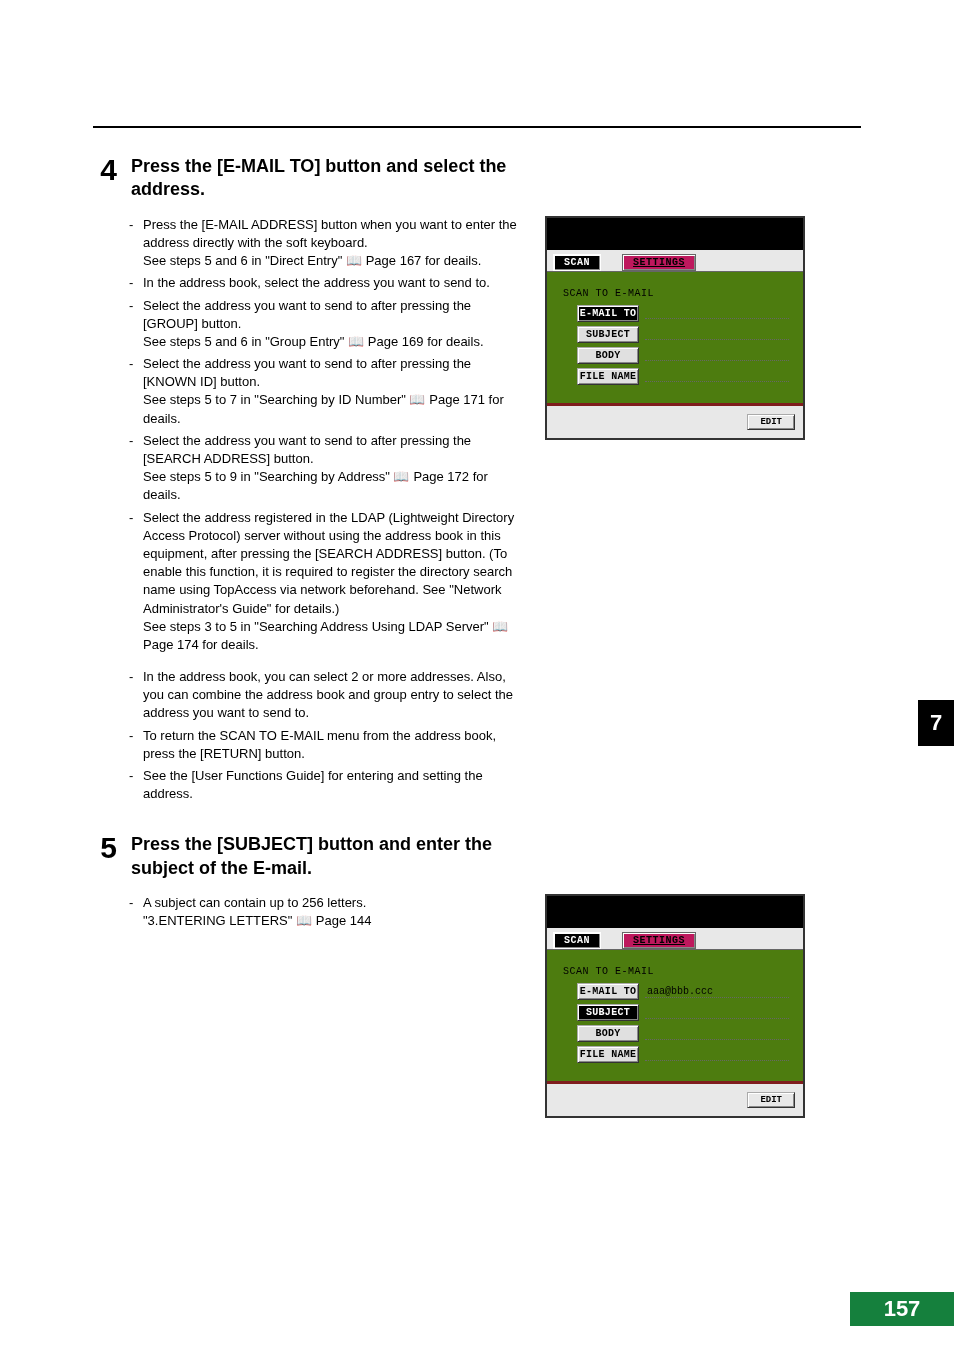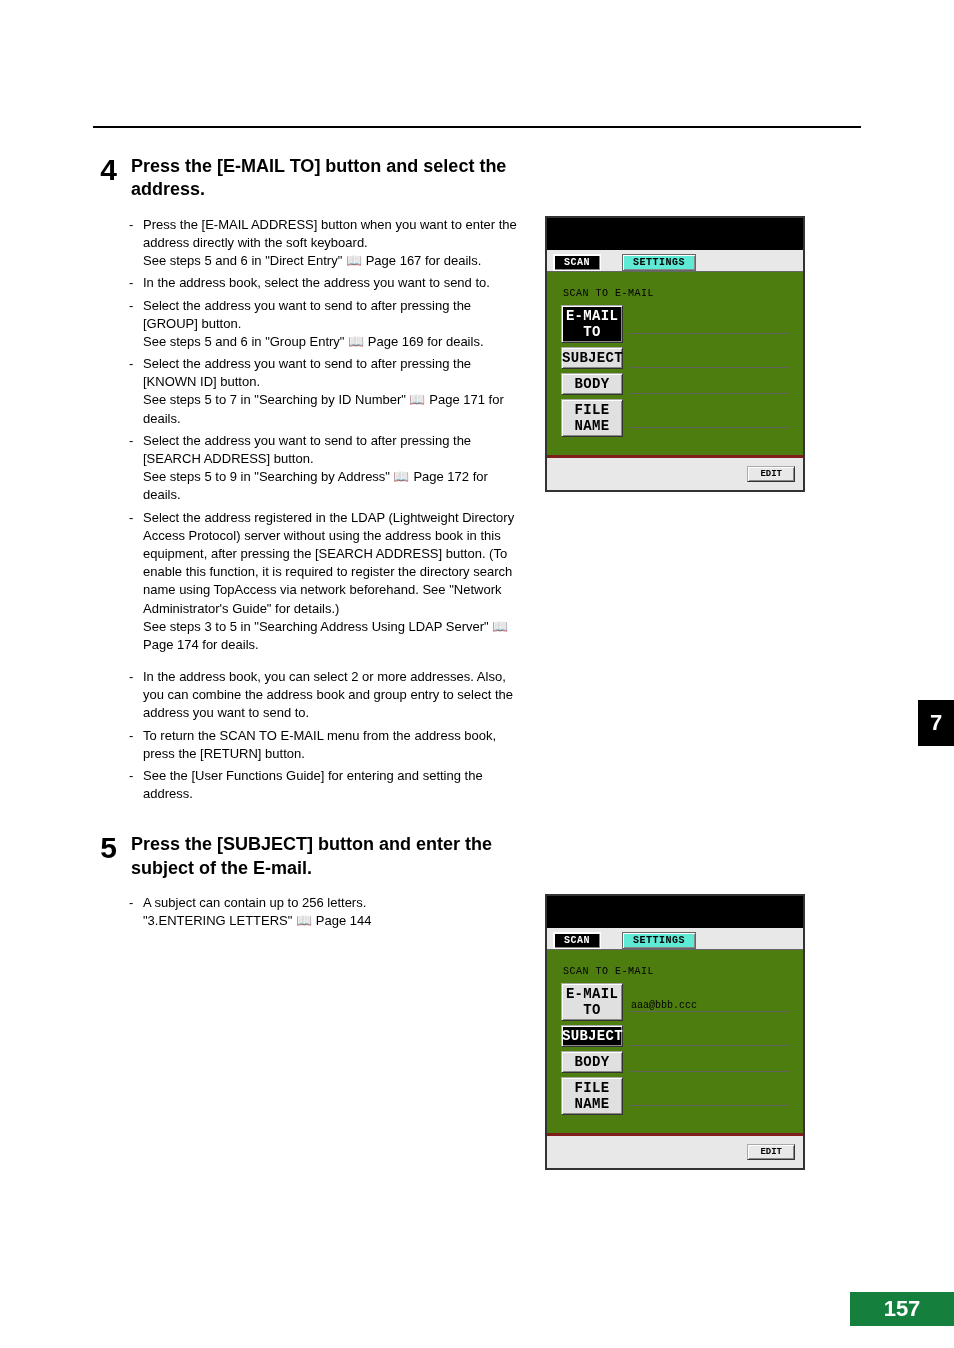--- a/index.html
+++ b/index.html
@@ -41,32 +41,32 @@
       width: 260px;
       border: 2px solid #333;
       font-family: 'Courier New', monospace;
       font-size: 10px;
       background: #e8e8e8;
     }
     .screen-top { background: #000; height: 32px; }
     .tabs { display: flex; gap: 21px; padding: 4px 6px 0 6px; }
     .tab { flex: 0 0 auto; padding: 2px 10px; font-size: 10px; font-weight: bold; letter-spacing: 0.5px; text-align: center; }
     .tab.active { background: #000; color: #fff; border: 1px solid #fff; }
-    .tab.inactive { background: #5eead4; color: #000; border: 1px solid #666; }
+    .tab.inactive { background: #be185d; color: #000; border: 1px solid #666; text-decoration: underline; }
     .screen-inner { background: #4d7c0f; padding: 14px; border-top: 1px solid #666; }
     .screen-label { font-size: 10px; margin: 2px 0 6px 2px; letter-spacing: 0.5px; }
     .field-row { display: flex; align-items: center; gap: 6px; margin-bottom: 4px; }
     .field-btn {
       width: 62px; text-align: center; padding: 2px 0;
-      font-size: 14px; font-weight: bold;
-      background: #e0e0e0; letter-spacing: 0.3px;
+      font-size: 10px; font-weight: bold;
+      background: #e0e0e0; letter-spacing: 0.3px; margin-left: 16px;
     }
     .field-btn.highlight { background: #000; color: #fff; }
     .btn-3d { border-top: 1px solid #aaa; border-left: 1px solid #aaa; border-right: 1px solid #333; border-bottom: 1px solid #333; box-shadow: inset 1px 1px 0 #fff, inset -1px -1px 0 #888; }
-    .field-line { flex: 1; border-bottom: 1px dotted #666; height: 12px; font-size: 10px; padding-left: 2px; overflow: hidden; margin-top: 8px; }
+    .field-line { flex: 1; border-bottom: 1px dotted #666; height: 12px; font-size: 10px; padding-left: 2px; overflow: hidden; }
     .screen-row { display: flex; justify-content: flex-end; padding: 8px; border-top: 3px solid #7f1d1d; align-items: center; }
     .edit-btn { padding: 2px 12px; font-size: 9px; font-weight: bold; background: #e8e8e8; }
 
     
     .side-tab {
       position: absolute; right: 0; top: 700px; width: 36px; height: 46px;
       background: #000; color: #fff; font-size: 22px; font-weight: bold;
       display: flex; align-items: center; justify-content: center;
     }
     .page-num-bar {

